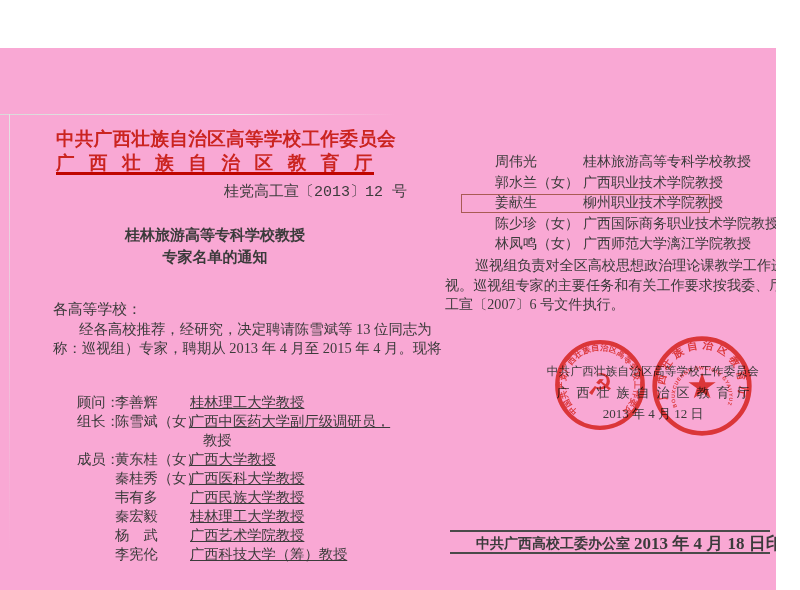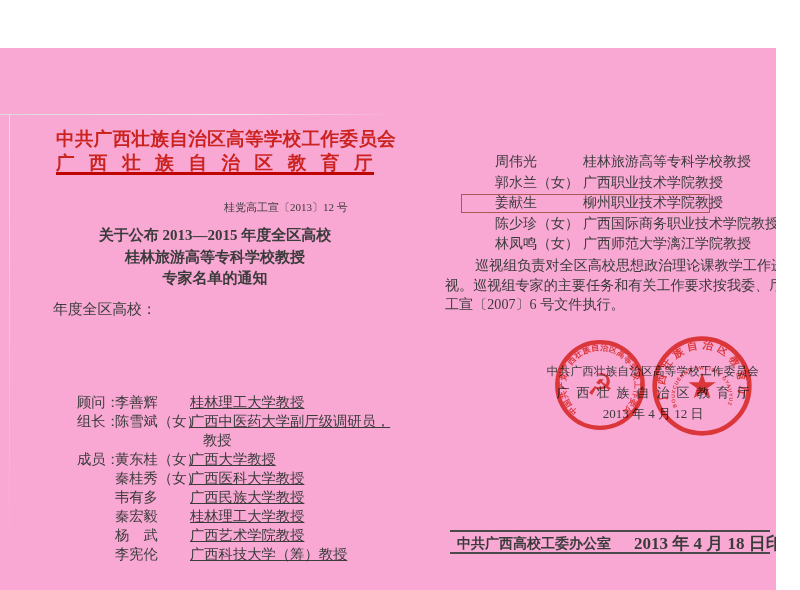--- a/index.html
+++ b/index.html
@@ -9,21 +9,21 @@
   
   .edge-top{left:0;top:66px;width:396px;height:1px;
             background:linear-gradient(to right,#d9d9d9,#ededed 60%,rgba(255,255,255,0));}
   .edge-left{left:9px;top:66px;width:1px;height:440px;
              background:linear-gradient(to bottom,#e3e3e3,rgba(255,255,255,0));}
   .lp-h1{left:56px;top:80px;font-family:"Liberation Sans","DejaVu Sans",sans-serif;
          font-weight:700;font-size:18.5px;line-height:21px;color:#cb2420;letter-spacing:0.4px;}
   .lp-h2{left:56px;top:104px;font-family:"Liberation Sans","DejaVu Sans",sans-serif;
          font-weight:700;font-size:18.5px;line-height:21px;color:#cb2420;letter-spacing:14.6px;}
   .red-rule{left:56px;top:124px;width:318px;height:3px;background:#c00500;}
-  .doc-num{left:224px;top:151px;font-size:11px;line-height:17px;}
+  .doc-num{left:224px;top:136px;font-size:15px;line-height:17px;font-family:Liberation Mono, monospace;}
   .title{left:53px;top:177px;width:324px;text-align:center;font-weight:600;
          font-size:15px;line-height:21.5px;white-space:nowrap;}
   .salutation{left:53px;top:252px;font-size:14.8px;line-height:18px;}
   .body-l{left:53px;top:272px;font-size:14.4px;line-height:18.8px;}
   .body-l .indent{padding-left:26px;}
   .roster-l{left:53px;top:345px;font-size:14.3px;}
   .roster-l .row{position:relative;height:19px;line-height:19px;}
   .roster-l .role{position:absolute;left:24px;}
   .roster-l .name{position:absolute;left:62px;}
   .roster-l .inst{position:absolute;left:137px;text-decoration:underline;}
@@ -41,46 +41,47 @@
   .sig-1{font-size:11.6px;line-height:14px;letter-spacing:0.2px;white-space:nowrap;}
   .sig-2{margin-top:6px;font-size:13px;line-height:15px;letter-spacing:7px;white-space:nowrap;
          padding-left:7px;}
   .sig-d{margin-top:6px;font-size:13px;line-height:15px;}
   .seal{position:absolute;opacity:0.88;mix-blend-mode:multiply;}
   .seal-left{left:553px;top:290px;}
   .seal-right{left:650px;top:286px;}
   .foot-rule{left:450px;height:1.5px;width:320px;background:#4a4a4a;}
   .foot-rule-top{top:482px;}
   .foot-rule-bot{top:504px;}
-  .foot-office{left:457px;top:487px;font-size:14px;font-weight:600;line-height:17px;}
+  .foot-office{left:476px;top:487px;font-size:14px;font-weight:600;line-height:17px;}
   .foot-date{left:634px;top:487px;font-size:17px;font-weight:600;line-height:17px;}
 </style>
 </head>
 <body>
 
 <div class="stage">
 
   <div class="abs edge-top"></div>
   <div class="abs edge-left"></div>
 
   <div>
     <div class="abs lp-h1">中共广西壮族自治区高等学校工作委员会</div>
     <div class="abs lp-h2">广西壮族自治区教育厅</div>
     <div class="abs red-rule"></div>
     <div class="abs doc-num">桂党高工宣〔2013〕12 号</div>
 
     <div class="abs title">
-      <div>关于公布 2013—2015 年度全区高校</div>
       <div>桂林旅游高等专科学校教授</div>
       <div>专家名单的通知</div>
     </div>
 
-    <div class="abs salutation">年度全区高校：</div>
+    <div class="abs salutation">各高等学校：</div>
 
     <div class="abs body-l">
+      <div class="indent">经各高校推荐，经研究，决定聘请陈雪斌等 13 位同志为</div>
+      <div>称：巡视组）专家，聘期从 2013 年 4 月至 2015 年 4 月。现将</div>
     </div>
 
     <div class="abs roster-l">
       <div class="row">
         <span class="role">顾问：</span>
         <span class="name">李善辉</span>
         <span class="inst">桂林理工大学教授</span>
       </div>
       <div class="row">
         <span class="role">组长：</span>

